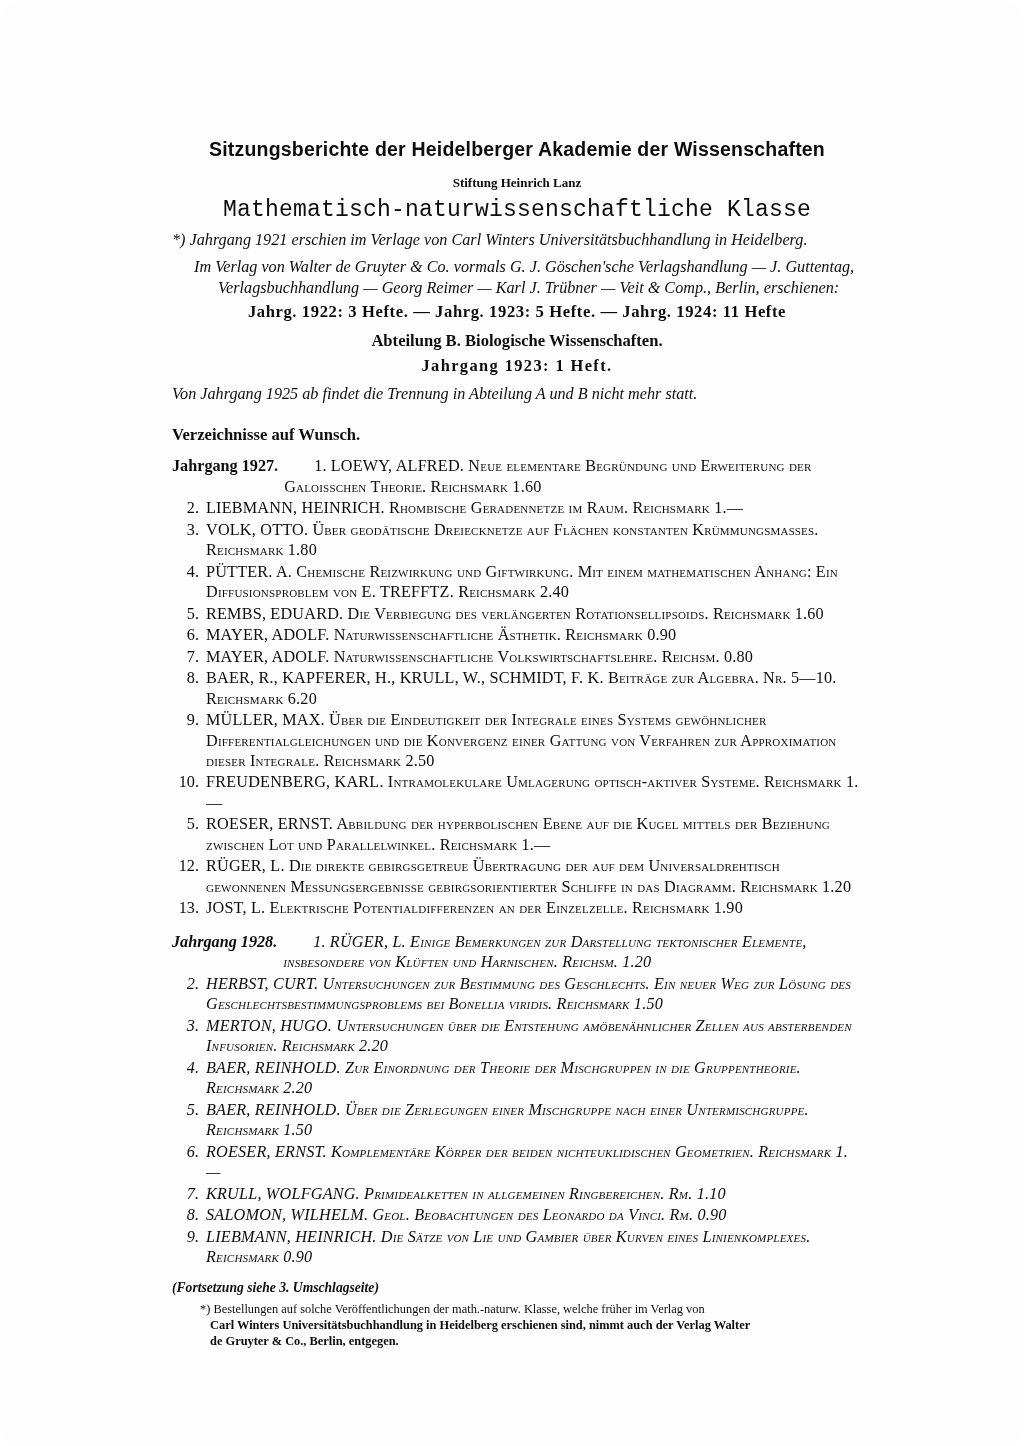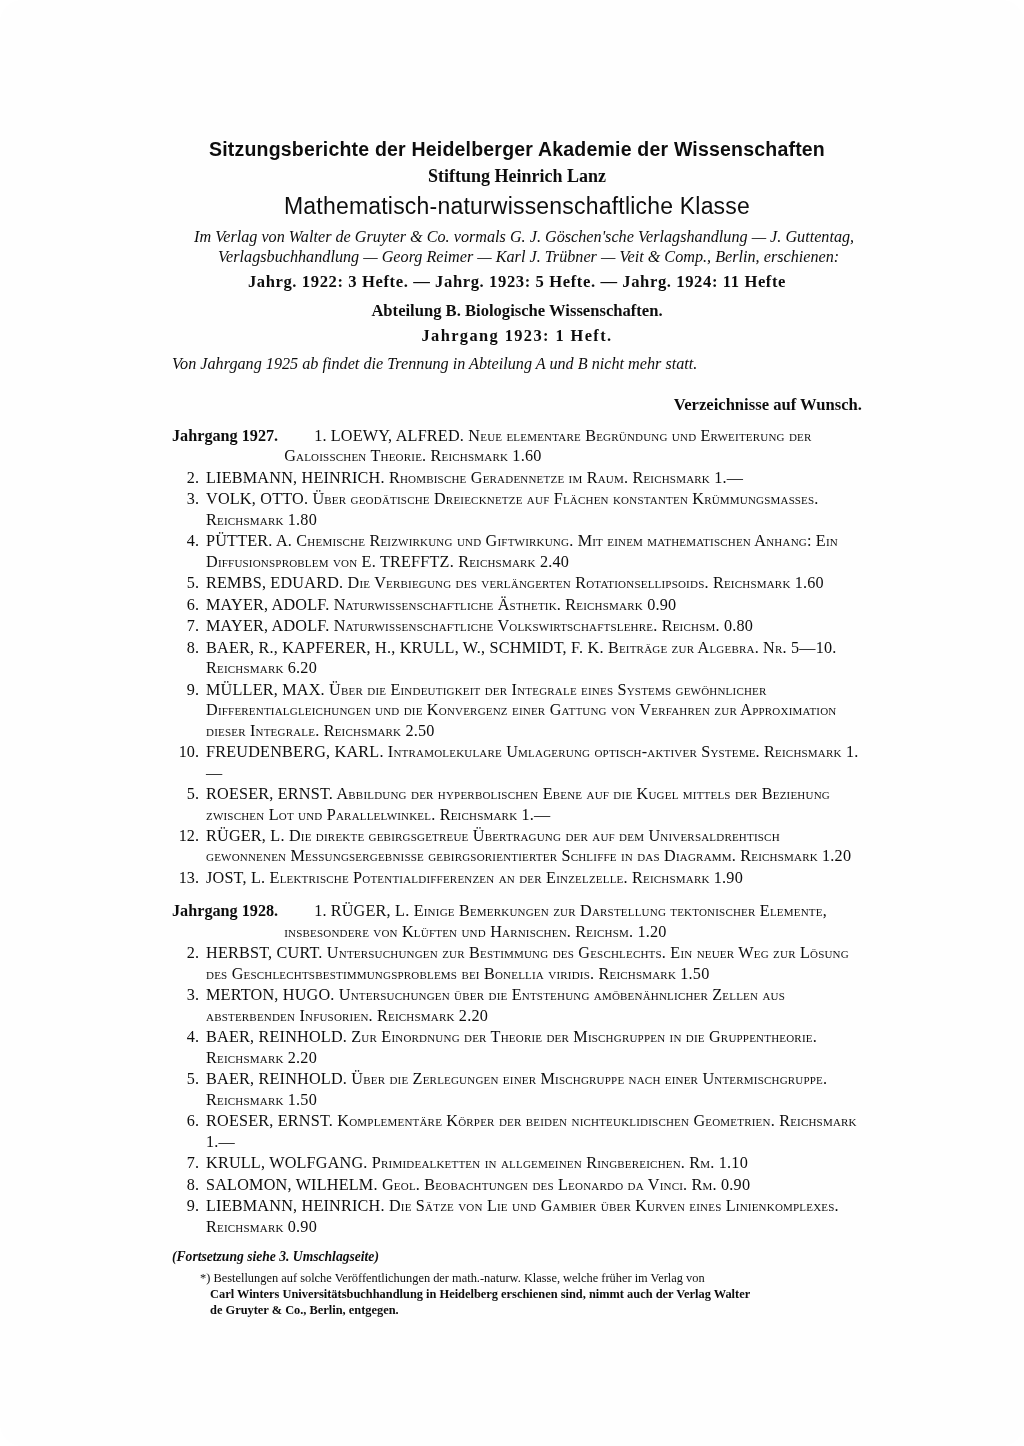--- a/index.html
+++ b/index.html
@@ -34,26 +34,26 @@
     font-weight: bold;
     font-size: 19.5px;
     letter-spacing: 0.2px;
     text-align: center;
     white-space: nowrap;
     margin: 0;
   }
   .title-sub {
     font-family: "Liberation Serif", serif;
     font-weight: bold;
-    font-size: 18px;
-    text-align: center;
-    margin-top: 5px;
+    font-size: 13px;
+    text-align: center;
+    margin-top: 14px;
   }
   .title-class {
-    font-family: Liberation Sans, sans-serif;
+    font-family: Liberation Mono, monospace;
     font-size: 23px;
     text-align: center;
     margin-top: 6px;
     letter-spacing: 0.2px;
   }
   
   .para {
     font-size: 16.2px;
     line-height: 1.26;
     margin-top: 7px;
@@ -100,21 +100,21 @@
     line-height: 1.25;
   }
   .bold-block {
     font-size: 16.6px;
     font-weight: bold;
     margin-top: 9px;
     line-height: 1.25;
   }
   .bold-block .l2 {
     display: block;
-    text-align: right;
+    text-align: left;
     margin-top: 21px;
   }
   
   .entries {
     margin-top: 10px;
   }
   .entry {
     display: flex;
     font-size: 16.2px;
     line-height: 1.265;
@@ -144,20 +144,21 @@
     display: inline-block;
     width: 30px;
   }
   
   .name {
     font-variant: small-caps;
     letter-spacing: 0.2px;
   }
   .gap-year {
     margin-top: 13px;
+    font-style: italic;
   }
   
   .fortsetzung {
     font-size: 13.6px;
     font-style: italic;
     font-weight: bold;
     text-align: left;
     margin-top: 12px;
     padding-right: 6px;
   }
@@ -183,20 +184,21 @@
 </head>
 <body>
 
 <div class="page">
   <div class="content">
 
     <div class="title-main">Sitzungsberichte der Heidelberger Akademie der Wissenschaften</div>
     <div class="title-sub">Stiftung Heinrich Lanz</div>
     <div class="title-class">Mathematisch-naturwissenschaftliche Klasse</div>
 
+    <div class="para ital hang">*) Jahrgang 1921 erschien im Verlage von Carl Winters Universitätsbuchhandlung in Heidelberg.</div>
 
     <div class="para ital hang2">Im Verlag von Walter de Gruyter &amp; Co. vormals G. J. Göschen'sche Verlagshandlung — J. Guttentag, Verlagsbuchhandlung — Georg Reimer — Karl J. Trübner — Veit &amp; Comp., Berlin, erschienen:</div>
 
     <div class="jahrg-line">Jahrg. 1922: 3 Hefte. — Jahrg. 1923: 5 Hefte. — Jahrg. 1924: 11 Hefte</div>
     <div class="abteilung">Abteilung B.  Biologische Wissenschaften.</div>
     <div class="jahrgang-1923">Jahrgang 1923: 1 Heft.</div>
 
     <div class="note-italic">Von Jahrgang 1925 ab findet die Trennung in Abteilung A und B nicht mehr statt.</div>
 
     <div class="bold-block">

